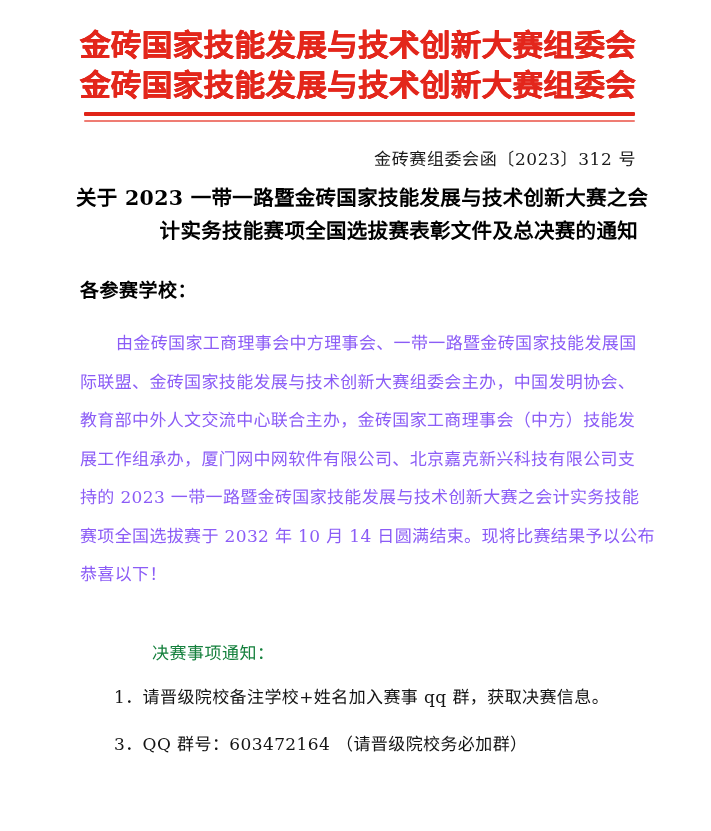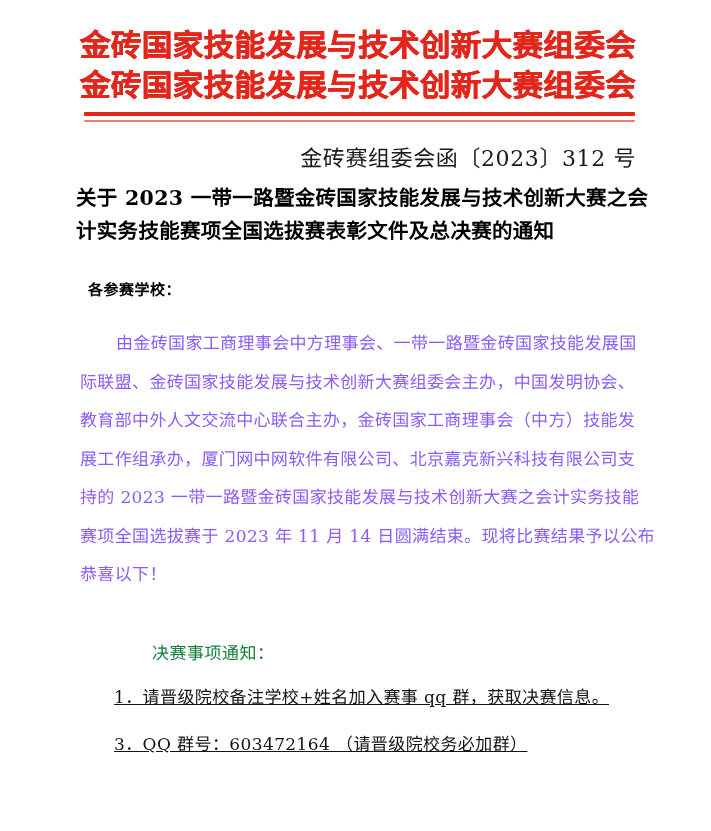--- a/index.html
+++ b/index.html
@@ -66,52 +66,52 @@
     border-radius: 1px;
   }
 
   
   .doc-number {
     position: absolute;
     left: 80px;
     top: 146px;
     width: 556px;
     text-align: right;
-    font-size: 22px;
+    font-size: 17px;
     line-height: 26px;
     letter-spacing: 0.6px;
     color: #1a1a1a;
     white-space: nowrap;
   }
 
   
   .doc-title {
     position: absolute;
     left: 76px;
     top: 182px;
     width: 562px;
-    text-align: left;
+    text-align: right;
     font-weight: bold;
     font-size: 20.5px;
     line-height: 33px;
     letter-spacing: 0.3px;
     color: #000;
   }
   .doc-title .tline {
     display: block;
     white-space: nowrap;
   }
 
   
   .salutation {
     position: absolute;
-    left: 88px;
+    left: 80px;
     top: 277px;
     font-weight: bold;
-    font-size: 15px;
+    font-size: 19px;
     line-height: 26px;
     letter-spacing: 0.5px;
     color: #000;
     white-space: nowrap;
   }
 
   
   .body-para {
     position: absolute;
     left: 80px;
@@ -151,21 +151,20 @@
     padding: 0;
     list-style: none;
   }
   .notice-list li {
     font-size: 17px;
     line-height: 26px;
     letter-spacing: 0.4px;
     color: #141414;
     margin-bottom: 21px;
     white-space: nowrap;
-    text-decoration: underline;
   }
   .notice-list li:last-child {
     margin-bottom: 0;
   }
 </style>
 </head>
 <body>
 
 <div class="page">
 
@@ -187,21 +186,21 @@
   </div>
 
   <div class="salutation">各参赛学校：</div>
 
   <div class="body-para">
     <span class="body-line indent">由金砖国家工商理事会中方理事会、一带一路暨金砖国家技能发展国</span>
     <span class="body-line">际联盟、金砖国家技能发展与技术创新大赛组委会主办，中国发明协会、</span>
     <span class="body-line">教育部中外人文交流中心联合主办，金砖国家工商理事会（中方）技能发</span>
     <span class="body-line">展工作组承办，厦门网中网软件有限公司、北京嘉克新兴科技有限公司支</span>
     <span class="body-line">持的 2023 一带一路暨金砖国家技能发展与技术创新大赛之会计实务技能</span>
-    <span class="body-line">赛项全国选拔赛于 2023 年 11 月 14 日圆满结束。现将比赛结果予以公布</span>
+    <span class="body-line">赛项全国选拔赛于 2032 年 10 月 14 日圆满结束。现将比赛结果予以公布</span>
     <span class="body-line">恭喜以下！</span>
   </div>
 
   <div class="notice-head">决赛事项通知：</div>
 
   <ul class="notice-list">
     <li>1．请晋级院校备注学校+姓名加入赛事 qq 群，获取决赛信息。</li>
     <li>3．QQ 群号：603472164  （请晋级院校务必加群）</li>
   </ul>
 

